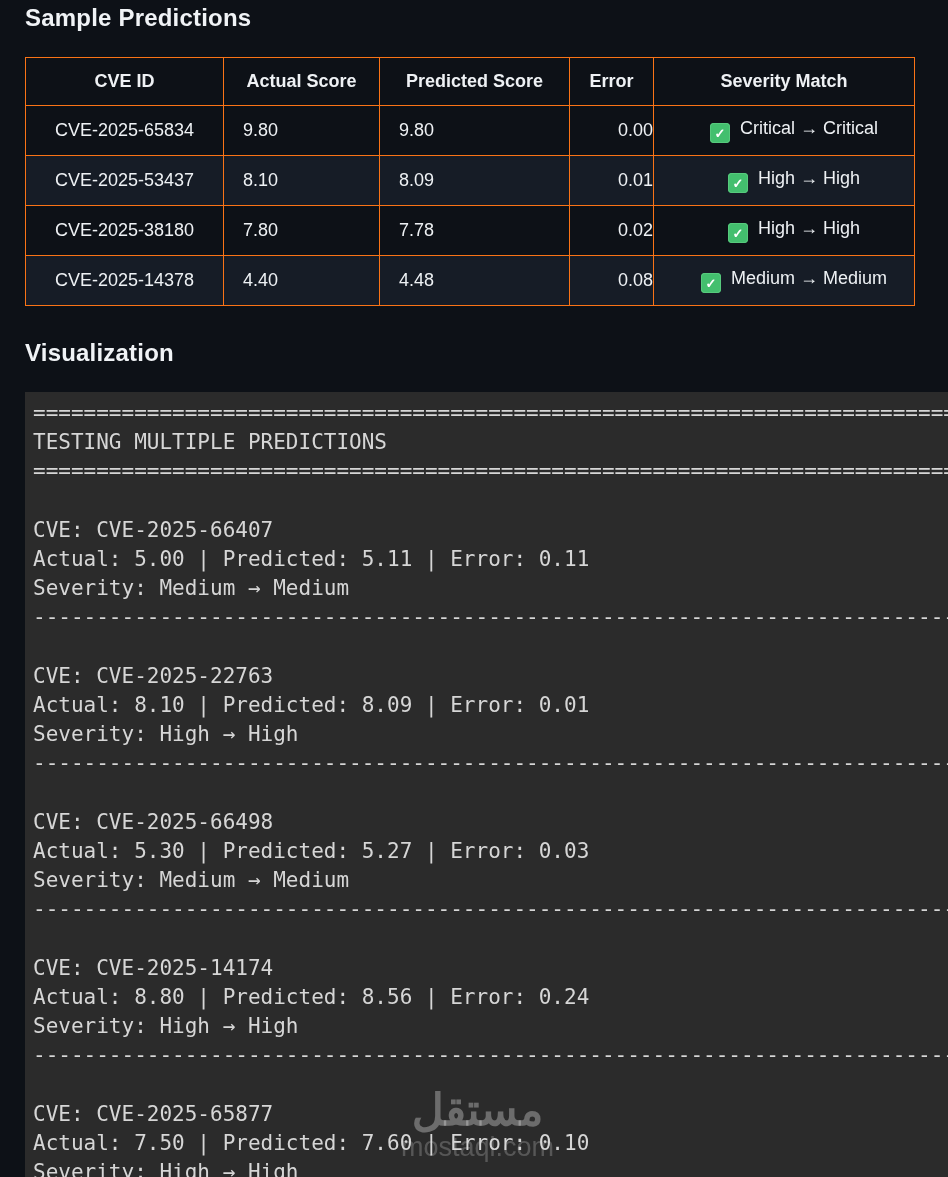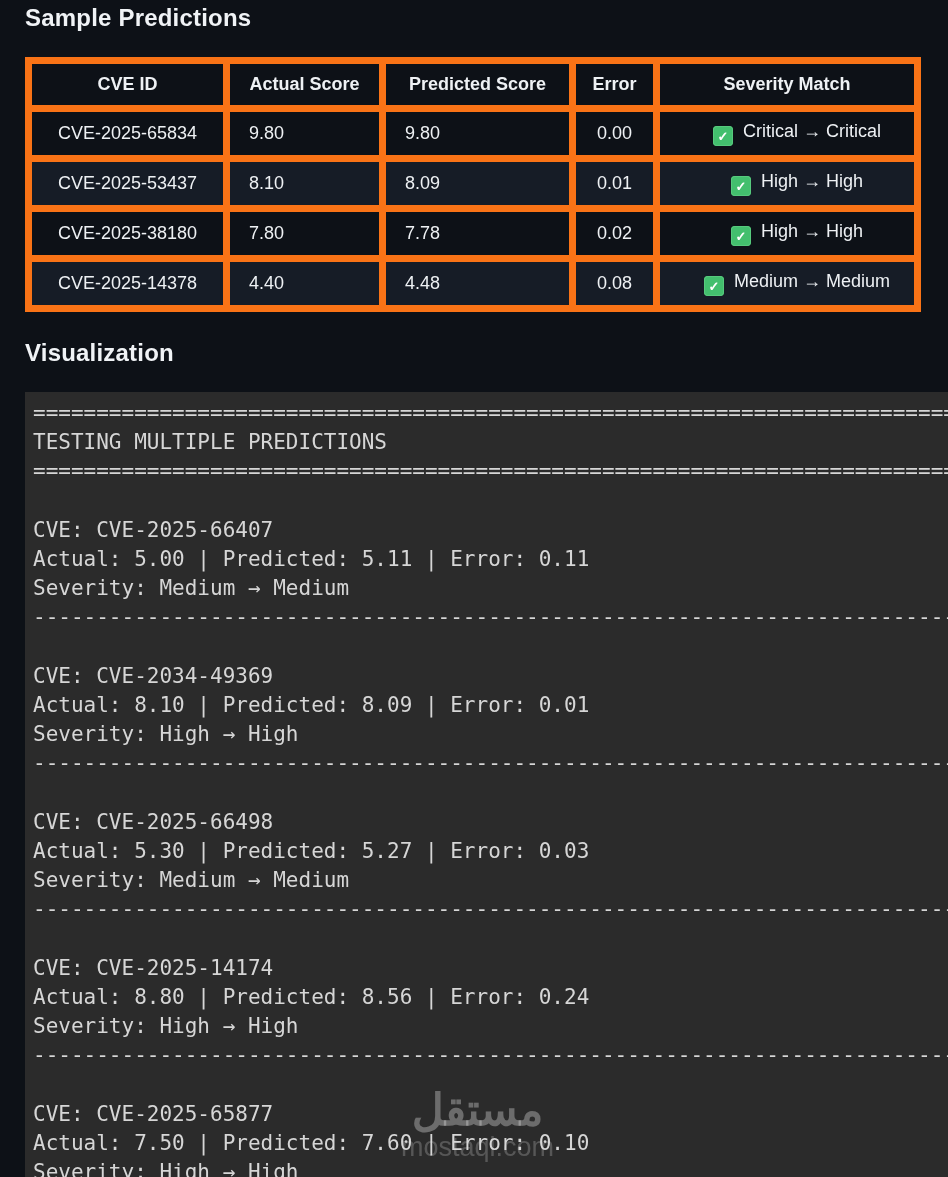--- a/index.html
+++ b/index.html
@@ -25,35 +25,35 @@
   table.pred-table {
     position: absolute;
     left: 25px; top: 57px;
     width: 889px;
     border-collapse: collapse;
     table-layout: fixed;
     color: #eef1f4;
     font-size: 18px;
   }
   .pred-table th, .pred-table td {
-    border: 7px solid #f97316;
+    border: 1px solid #f97316;
     overflow: hidden;
     white-space: nowrap;
   }
   .pred-table thead th {
     height: 48px;
     font-weight: 700;
     text-align: center;
     background: #0d1117;
   }
   .pred-table tbody td { height: 50px; }
   .pred-table tbody tr:nth-child(even) { background: #161c26; }
   td.col-cve   { text-align: center; }
   td.col-num   { text-align: left; padding-left: 19px; }
-  td.col-err   { text-align: center; }
+  td.col-err   { text-align: right; }
   td.col-sev   { text-align: center; padding-left: 20px; }
   .check-icon {
     display: inline-flex;
     align-items: center;
     justify-content: center;
     width: 20px; height: 20px;
     border-radius: 4px;
     background: #43bf6e;
     box-shadow: inset 0 0 0 1px #57ca7d;
     color: #ffffff;
@@ -163,21 +163,21 @@
   <div class="line">TESTING MULTIPLE PREDICTIONS</div>
   <div class="line">================================================================================</div>
   <div class="line"></div>
 
   <div class="line">CVE: CVE-2025-66407</div>
   <div class="line">Actual: 5.00 | Predicted: 5.11 | Error: 0.11</div>
   <div class="line">Severity: Medium → Medium</div>
   <div class="line">--------------------------------------------------------------------------------</div>
   <div class="line"></div>
 
-  <div class="line">CVE: CVE-2034-49369</div>
+  <div class="line">CVE: CVE-2025-22763</div>
   <div class="line">Actual: 8.10 | Predicted: 8.09 | Error: 0.01</div>
   <div class="line">Severity: High → High</div>
   <div class="line">--------------------------------------------------------------------------------</div>
   <div class="line"></div>
 
   <div class="line">CVE: CVE-2025-66498</div>
   <div class="line">Actual: 5.30 | Predicted: 5.27 | Error: 0.03</div>
   <div class="line">Severity: Medium → Medium</div>
   <div class="line">--------------------------------------------------------------------------------</div>
   <div class="line"></div>

